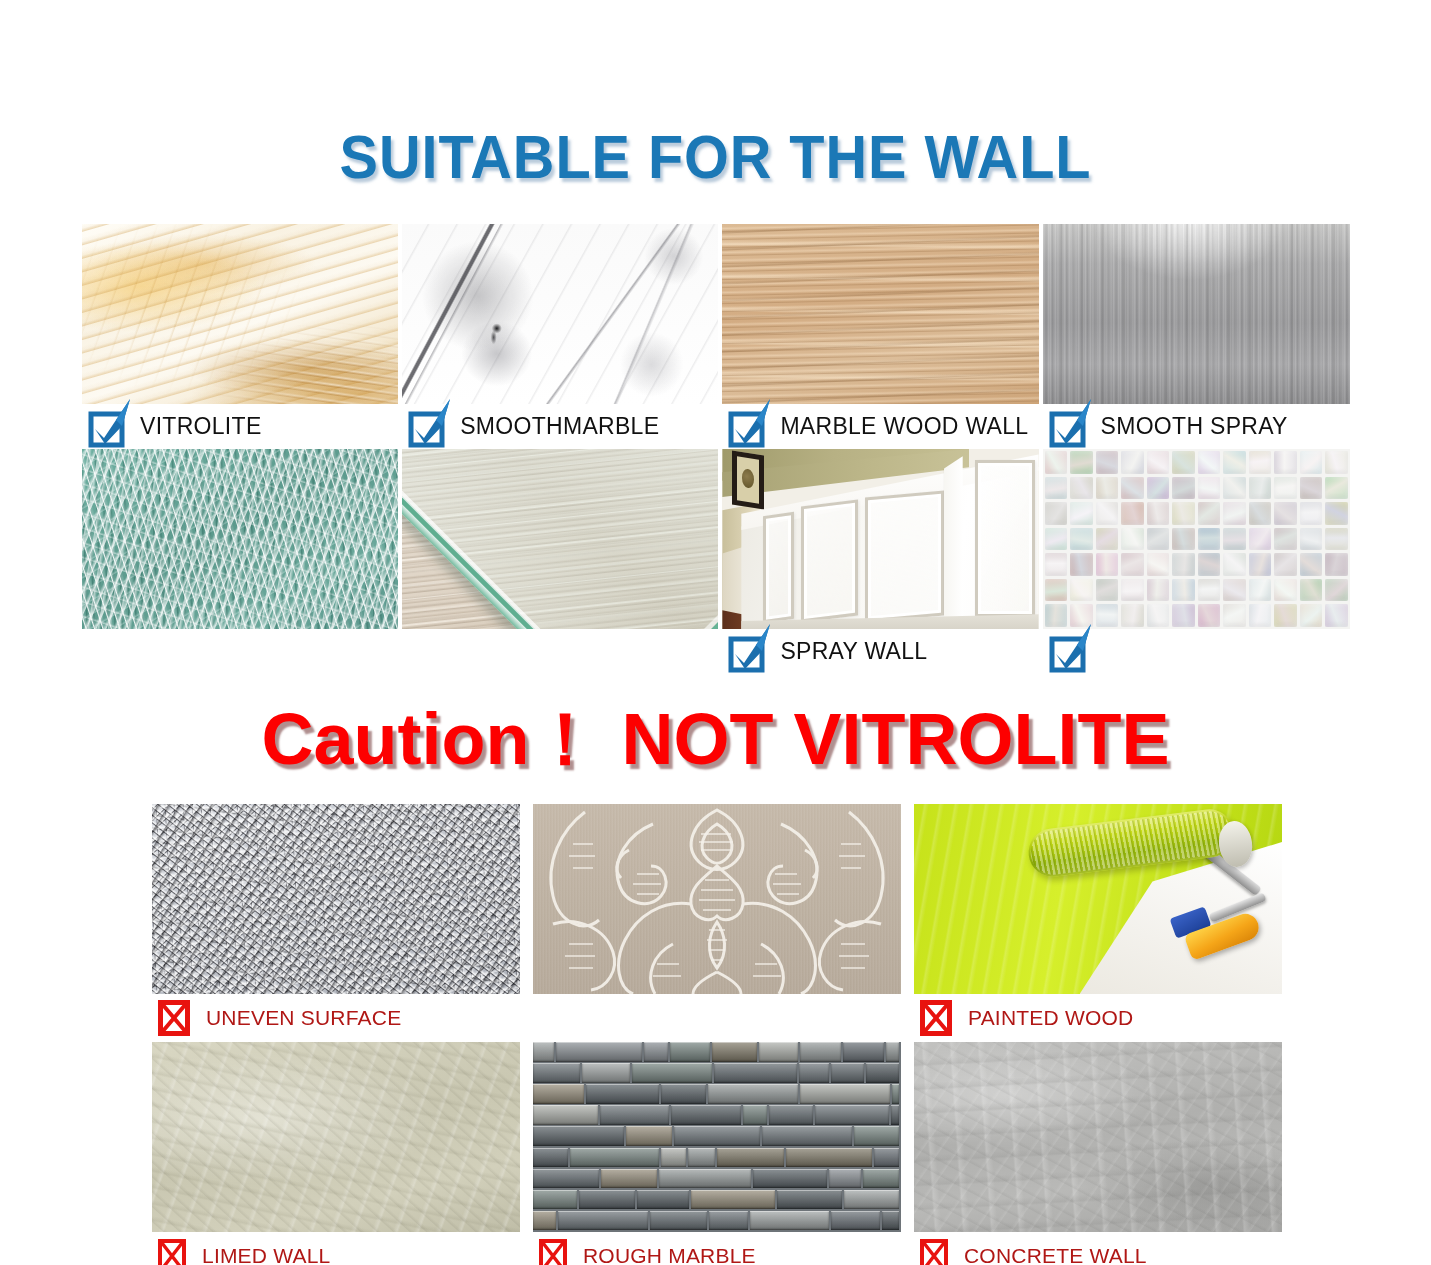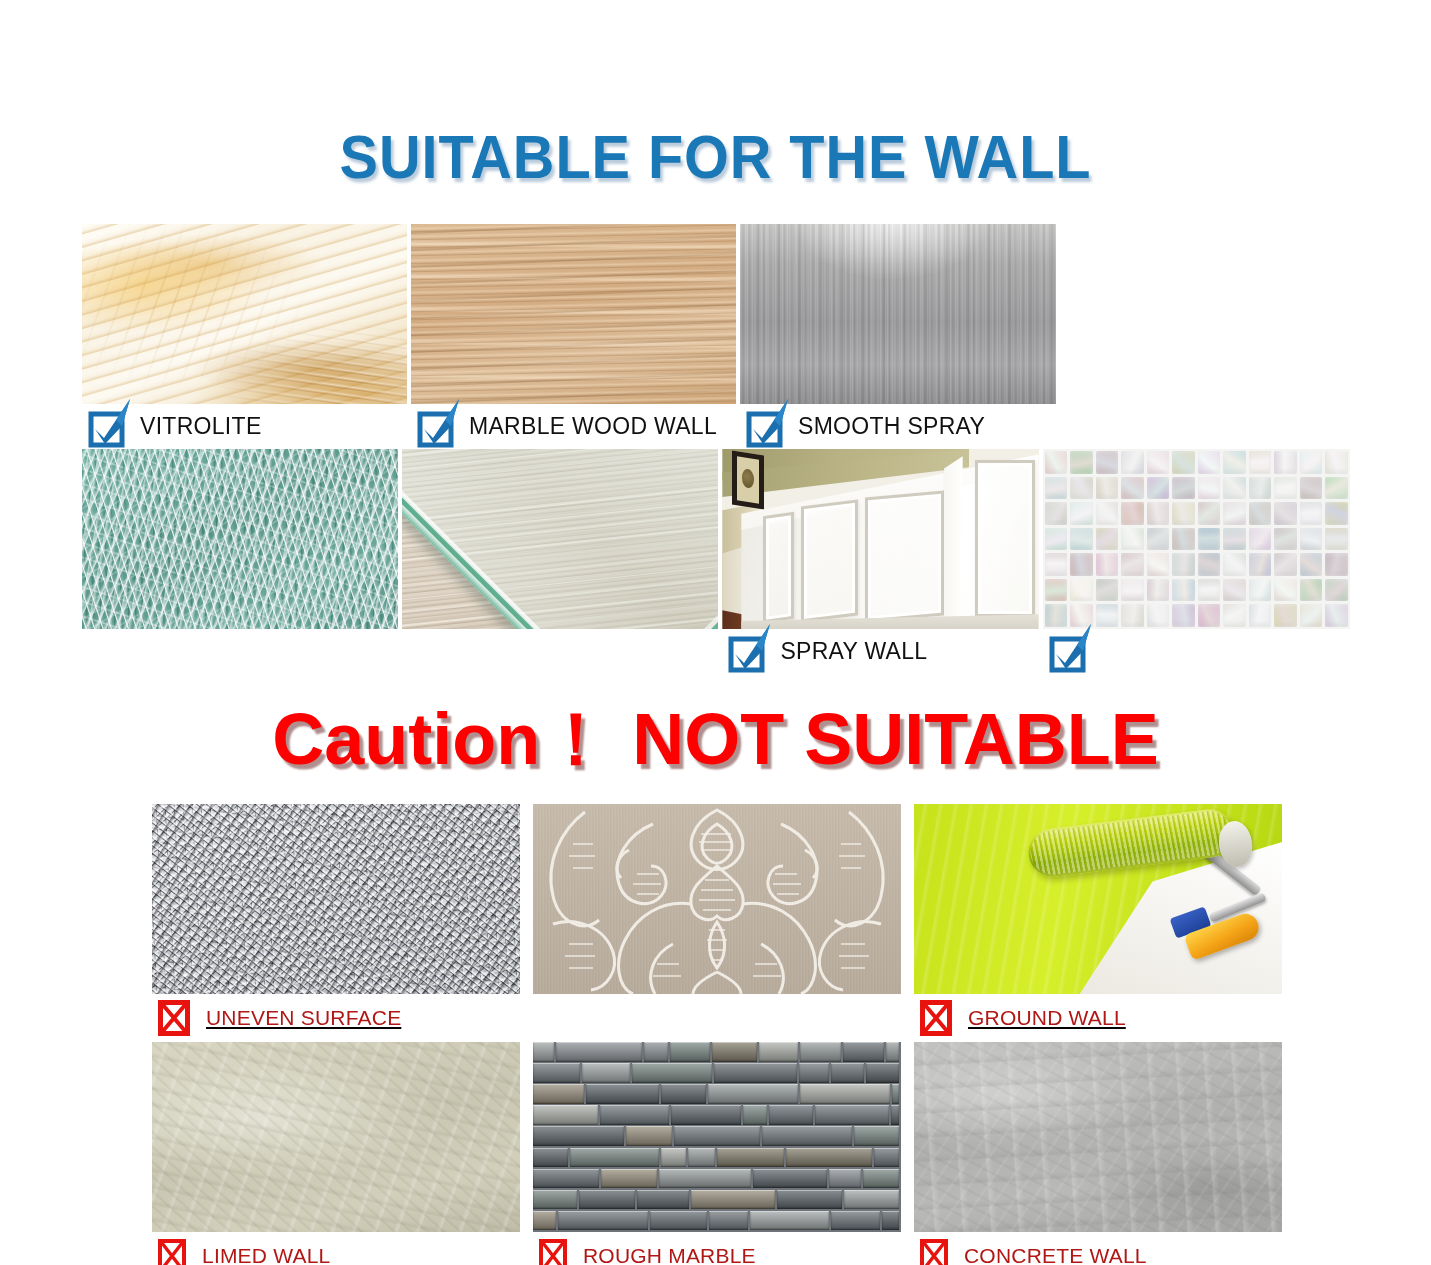--- a/index.html
+++ b/index.html
@@ -69,21 +69,21 @@
   }
   .row-n .swatch { height: 190px; }
 
   .caption {
     height: 45px;
     display: flex;
     align-items: center;
     background: #ffffff;
     position: relative;
   }
-  .row-n .caption { height: 48px; text-decoration: underline; }
+  .row-n .caption { height: 48px; }
 
   .caption-label {
     font-size: 23px;
     letter-spacing: 0.3px;
     color: #111111;
     white-space: nowrap;
   }
   .row-n .caption-label {
     color: #b01715;
     font-size: 21px;
@@ -546,20 +546,33 @@
           <svg width="50" height="52" viewBox="0 0 50 52">
             <rect x="5" y="18" width="31" height="31" fill="#ffffff" stroke="#1b6fae" stroke-width="5"></rect>
             <path d="M9 33 L18 42 L44 3 L36 30 L19 48 Z" fill="#1b6fae"></path>
             <path d="M44 3 L36 30 L30 24 Z" fill="#2a86c9"></path>
           </svg>
         </span>
         <span class="caption-label">VITROLITE</span>
       </div>
     </div>
 
+    <div class="cell">
+      <div class="swatch tx-marble"></div>
+      <div class="caption">
+        <span class="ck">
+          <svg width="50" height="52" viewBox="0 0 50 52">
+            <rect x="5" y="18" width="31" height="31" fill="#ffffff" stroke="#1b6fae" stroke-width="5"></rect>
+            <path d="M9 33 L18 42 L44 3 L36 30 L19 48 Z" fill="#1b6fae"></path>
+            <path d="M44 3 L36 30 L30 24 Z" fill="#2a86c9"></path>
+          </svg>
+        </span>
+        <span class="caption-label">SMOOTHMARBLE</span>
+      </div>
+    </div>
 
     <div class="cell">
       <div class="swatch tx-wood"></div>
       <div class="caption">
         <span class="ck">
           <svg width="50" height="52" viewBox="0 0 50 52">
             <rect x="5" y="18" width="31" height="31" fill="#ffffff" stroke="#1b6fae" stroke-width="5"></rect>
             <path d="M9 33 L18 42 L44 3 L36 30 L19 48 Z" fill="#1b6fae"></path>
             <path d="M44 3 L36 30 L30 24 Z" fill="#2a86c9"></path>
           </svg>
@@ -722,21 +735,21 @@
             <path d="M9 33 L18 42 L44 3 L36 30 L19 48 Z" fill="#1b6fae"></path>
             <path d="M44 3 L36 30 L30 24 Z" fill="#2a86c9"></path>
           </svg>
         </span>
       </div>
     </div>
 
   </div>
 </div>
 
-<div class="title-caution">Caution！  NOT SUITABLE</div>
+<div class="title-caution">Caution！  NOT VITROLITE</div>
 
 <div class="grid-not">
 
   <div class="row row-n">
 
     <div class="cell">
       <div class="swatch tx-uneven"></div>
       <div class="caption">
         <span class="xb">
           <svg width="32" height="36" viewBox="0 0 32 36">
@@ -799,21 +812,21 @@
         <div class="pw-ferrule"></div>
         <div class="pw-handle"></div>
       </div>
       <div class="caption">
         <span class="xb">
           <svg width="32" height="36" viewBox="0 0 32 36">
             <rect x="2.5" y="2.5" width="27" height="31" fill="#ffffff" stroke="#e8130f" stroke-width="5"></rect>
             <path d="M5 5 L27 31 M27 5 L5 31" stroke="#e8130f" stroke-width="4" fill="none"></path>
           </svg>
         </span>
-        <span class="caption-label">GROUND WALL</span>
+        <span class="caption-label">PAINTED WOOD</span>
       </div>
     </div>
 
   </div>
 
   <div class="row row-n">
 
     <div class="cell">
       <div class="swatch tx-limed"></div>
       <div class="caption">

